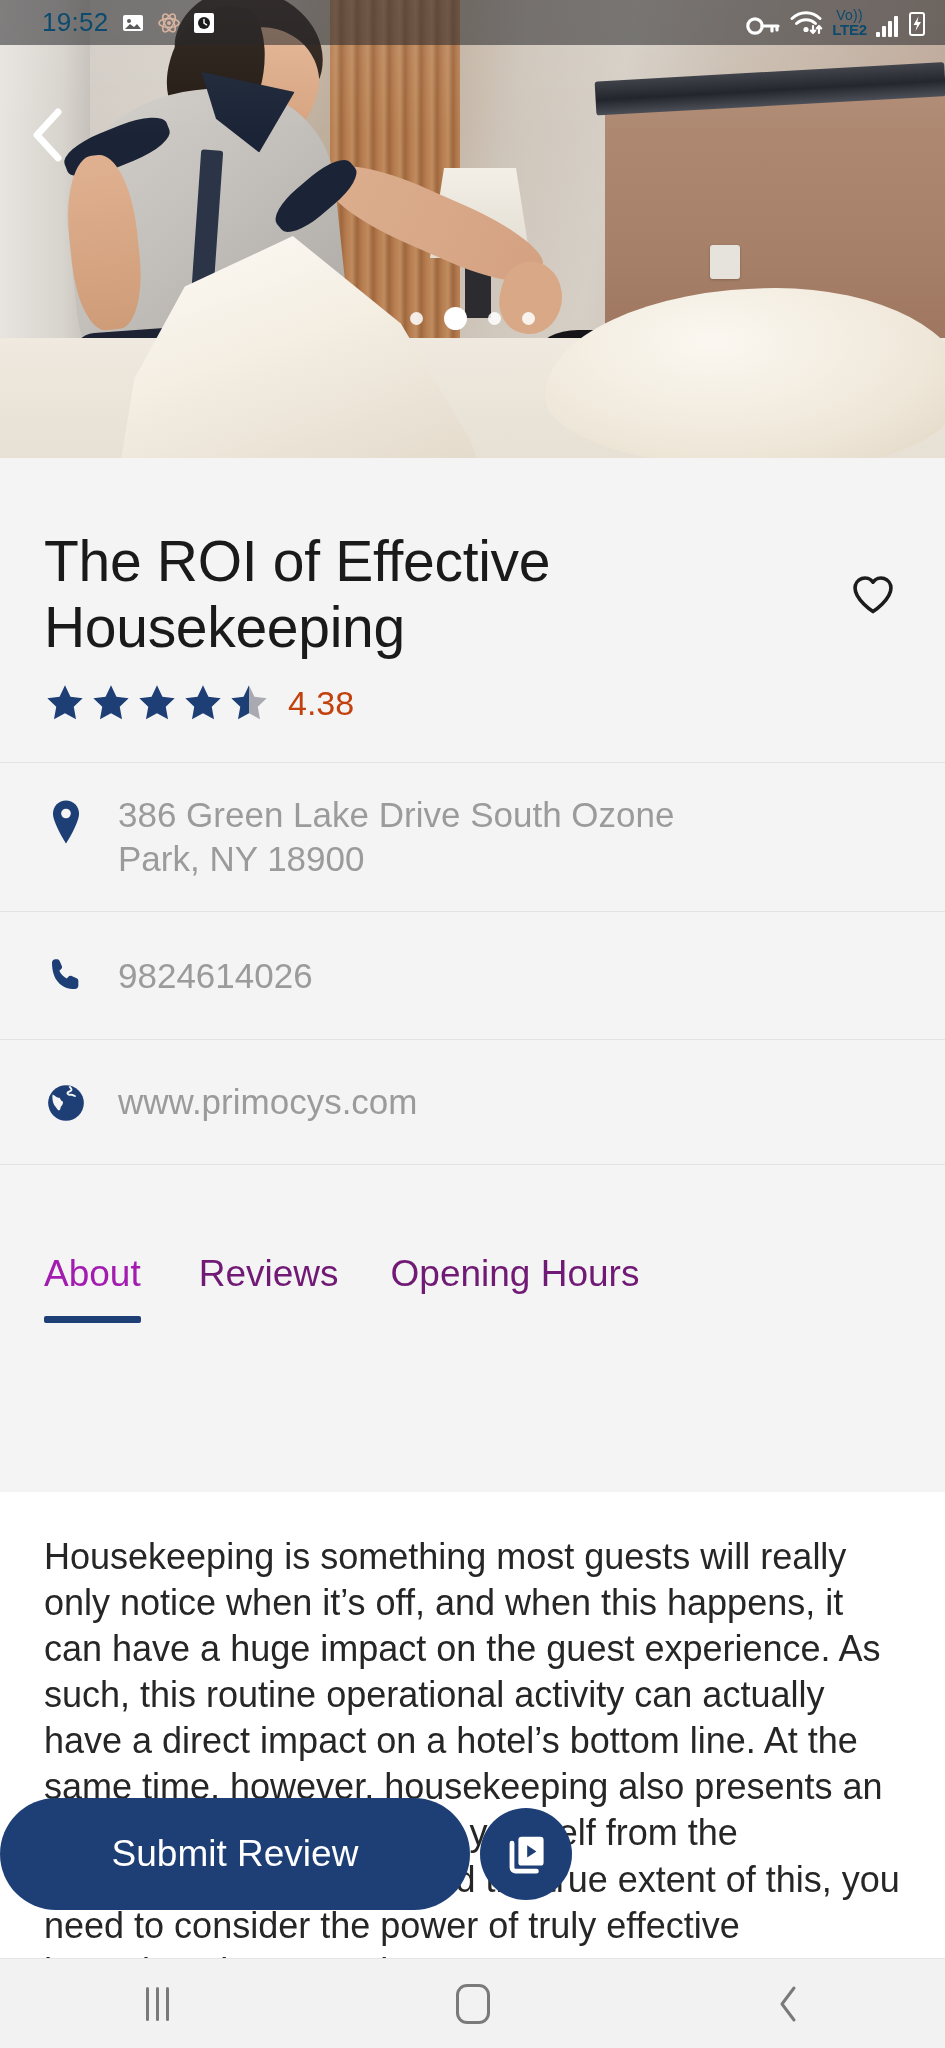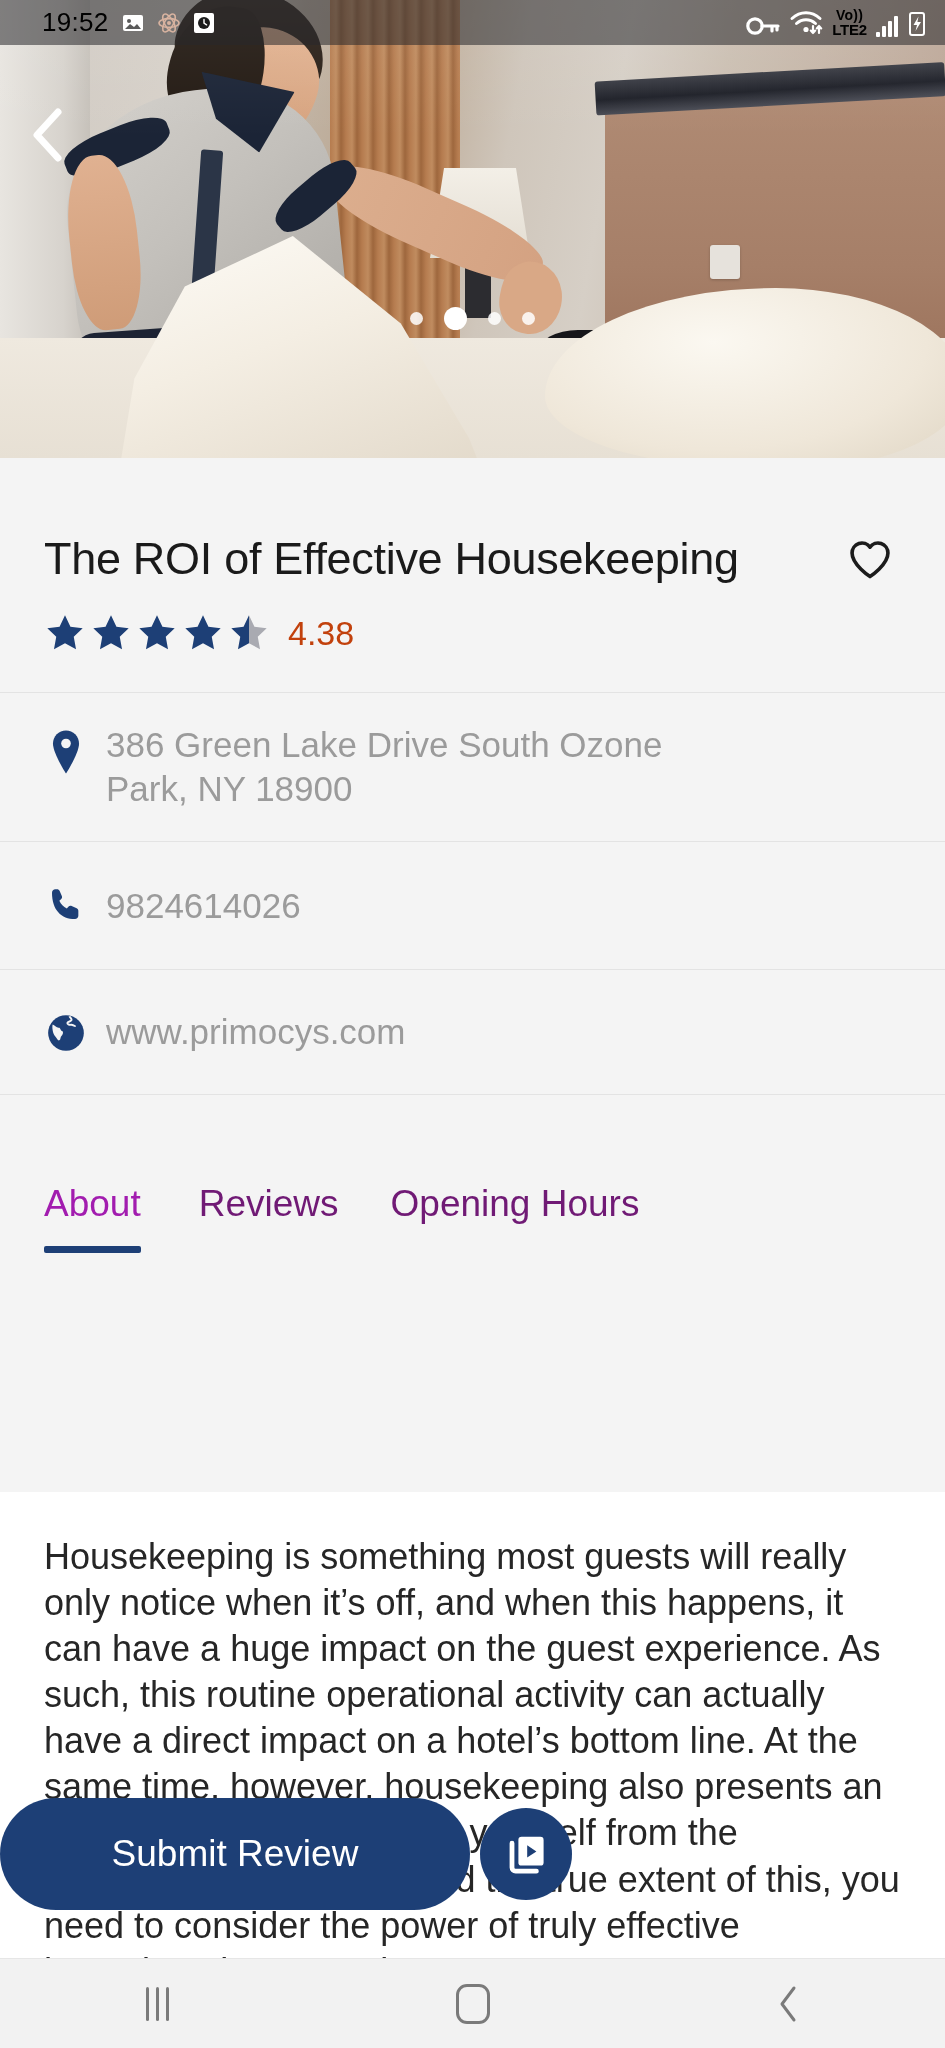--- a/index.html
+++ b/index.html
@@ -91,29 +91,29 @@
   .haze { position:absolute; inset:0;
     background:linear-gradient(180deg,rgba(255,255,255,.08) 0%,rgba(255,255,255,0) 30%); }
 
   .status-scrim { position:absolute; left:0; top:0; width:945px; height:45px;
     background:rgba(40,40,44,.55); }
 
   
   .statusbar {
     position:absolute; left:0; top:0; width:945px; height:45px;
     display:flex; align-items:center; padding:0 18px 0 42px;
-    color:#000000; font-size:25px; letter-spacing:.3px; z-index:5;
+    color:#0c4a6e; font-size:25px; letter-spacing:.3px; z-index:5;
   }
   .sb-left { display:flex; align-items:center; gap:12px; }
   .sb-time { font-size:26px; font-weight:400; }
   .sb-ico { display:inline-flex; align-items:center; justify-content:center; }
   .sb-right { margin-left:auto; display:flex; align-items:flex-end; gap:9px; }
   .volte { display:flex; flex-direction:column; align-items:center; line-height:1;
     font-size:13px; font-weight:700; }
-  .volte .v1 { font-size:14px; font-weight:700; }
+  .volte .v1 { font-size:14px; font-weight:400; }
   .volte .v2 { font-size:15px; font-weight:700; letter-spacing:-.2px; }
   .bars { display:flex; align-items:flex-end; gap:2px; height:22px; }
   .bars i { display:block; width:4px; background:#fff; border-radius:1px; }
   .bars i:nth-child(1){height:5px}
   .bars i:nth-child(2){height:11px}
   .bars i:nth-child(3){height:16px}
   .bars i:nth-child(4){height:21px}
 
   
   .back-btn { position:absolute; left:18px; top:105px; width:60px; height:60px;
@@ -124,31 +124,31 @@
     display:flex; justify-content:center; align-items:center; gap:21px; z-index:6; }
   .dot { width:13px; height:13px; border-radius:50%; background:rgba(255,255,255,.85); }
   .dot.active { width:23px; height:23px; background:#ffffff; }
 
   
   .sheet { position:absolute; left:0; top:458px; width:945px; height:1500px;
     background:#f4f4f4; }
 
   .title-block { padding:70px 44px 0 44px; }
   .title-row { display:flex; align-items:center; justify-content:space-between; }
-  .title { font-size:45px; font-weight:400; color:#1a1a1a; letter-spacing:-.3px; }
+  .title { font-size:57px; font-weight:400; color:#1a1a1a; letter-spacing:-.3px; }
   .heart-btn { width:62px; height:62px; display:flex; align-items:center; justify-content:center; }
 
   .rating-row { display:flex; align-items:center; gap:18px; margin-top:22px; padding-bottom:38px; }
   .stars { display:flex; gap:4px; }
   .star { width:42px; height:42px; display:block; }
   .rating-val { font-size:34px; color:#c2410c; }
 
   .divider { height:1px; background:#e3e3e3; }
 
-  .info-row { display:flex; align-items:flex-start; gap:18px; padding:30px 44px; }
+  .info-row { display:flex; align-items:flex-start; gap:30px; padding:30px 44px; }
   .info-row .ico { flex:0 0 auto; width:44px; display:flex; justify-content:center;
     padding-top:6px; }
   .info-text { font-size:35px; color:#9b9b9b; line-height:1.25; }
   .info-sub { font-size:35px; color:#b4b4b4; line-height:1.25; margin-top:4px; }
   .row-phone { padding:42px 44px; align-items:center; }
   .row-phone .ico { padding-top:0; }
   .row-web { padding:40px 44px; align-items:flex-end; }
   .row-web .ico { padding-top:0; }
 
   

